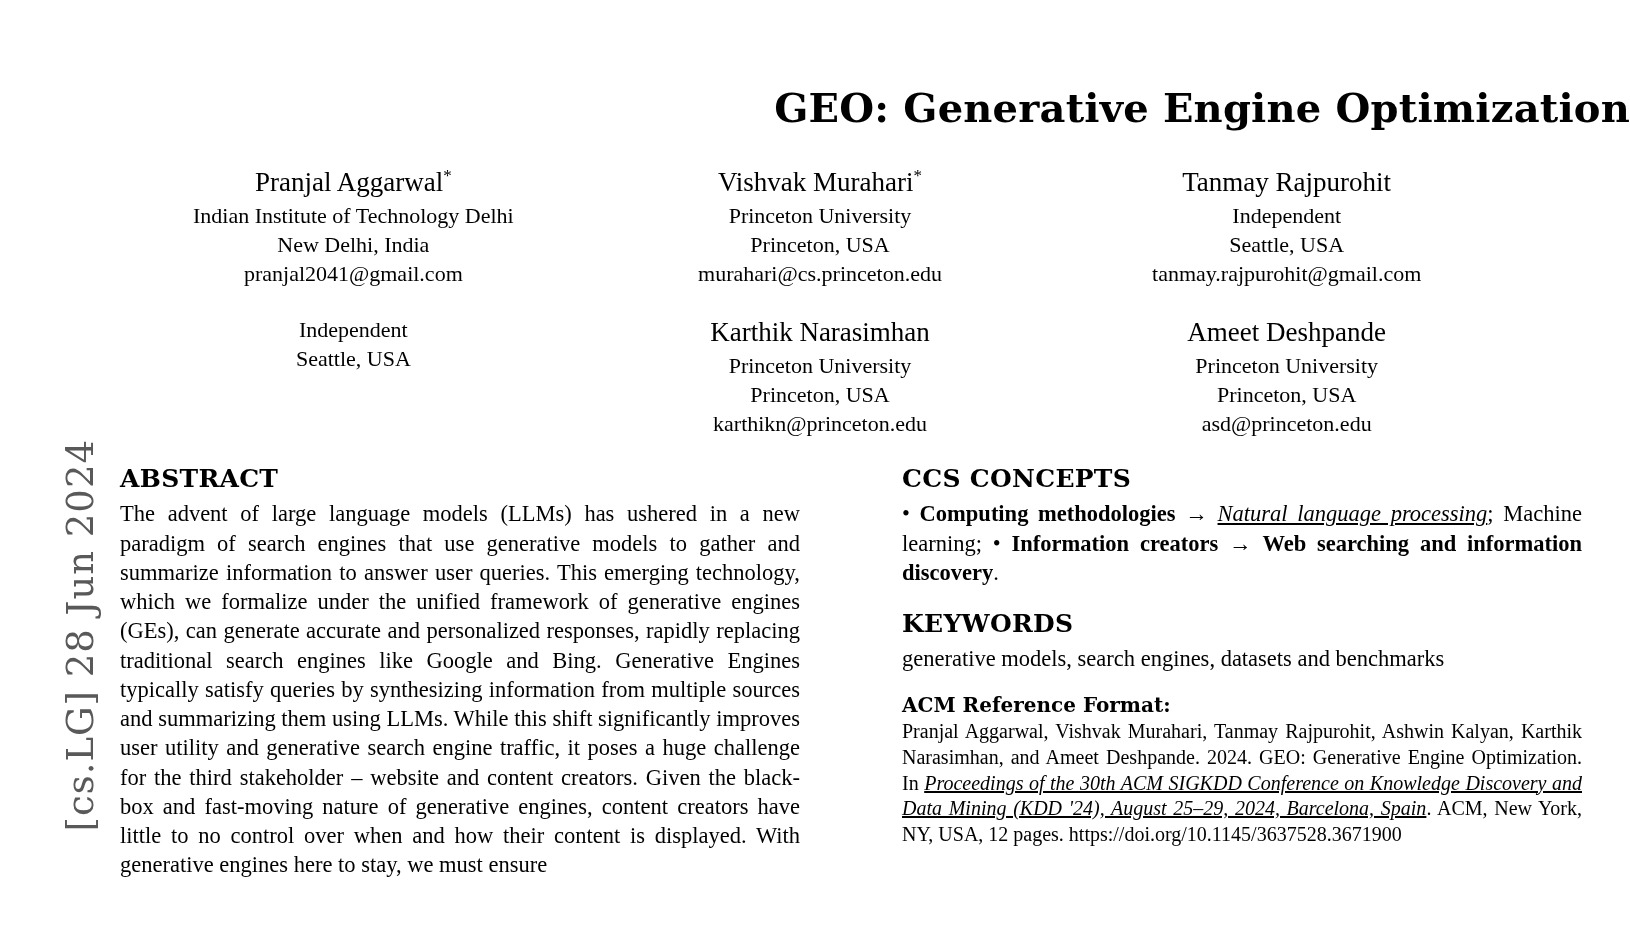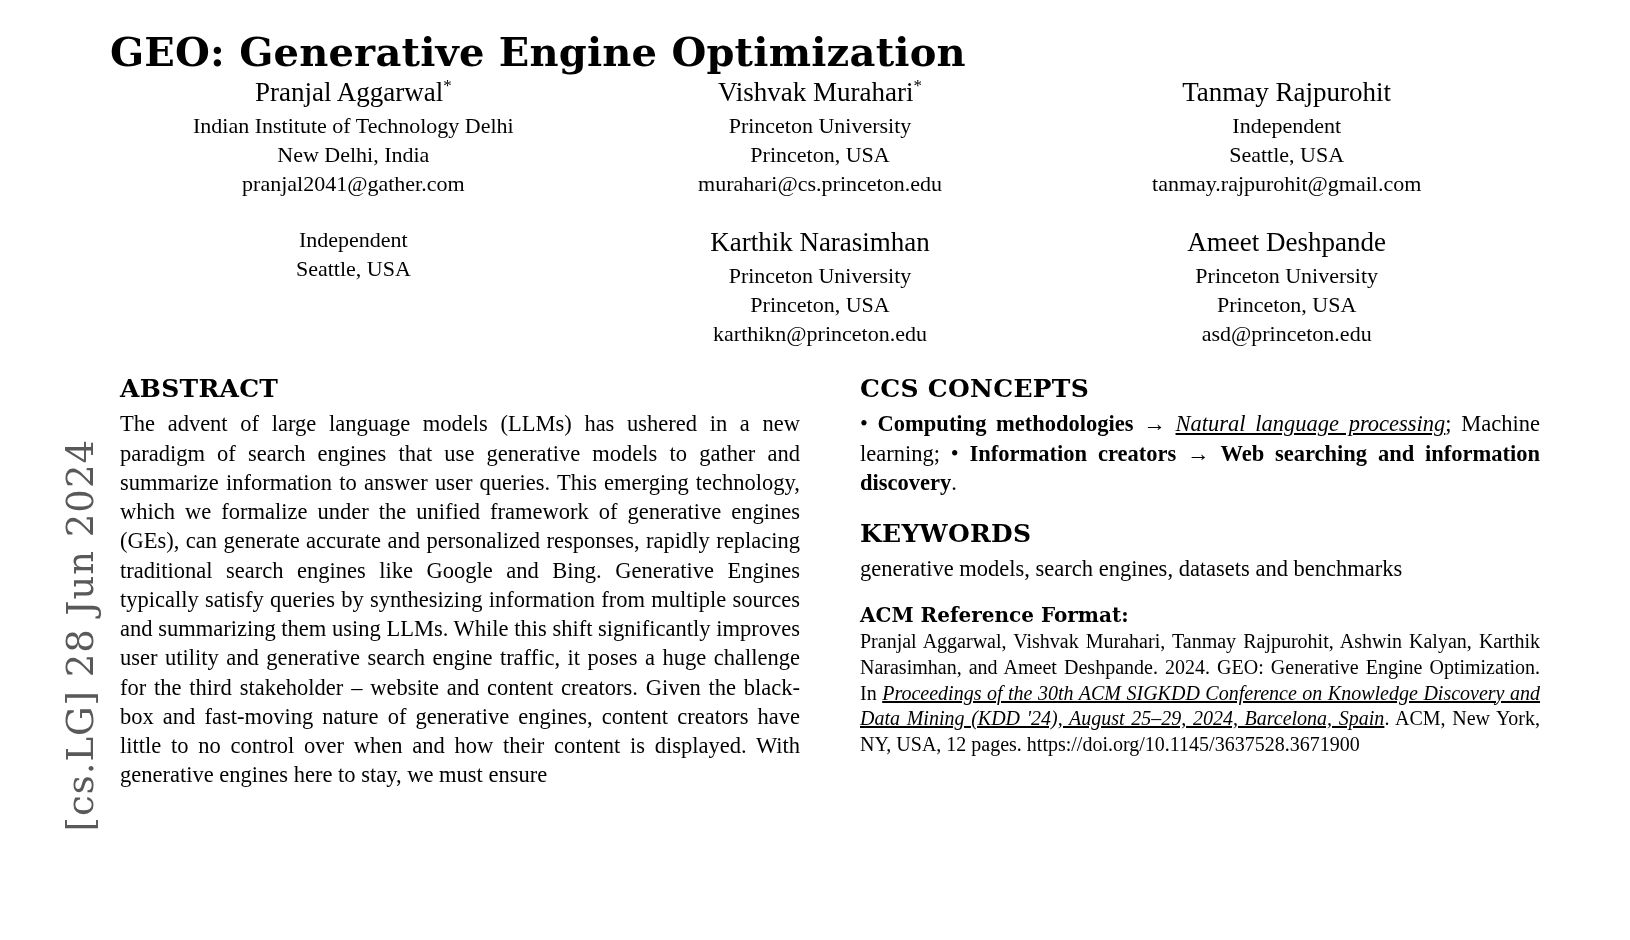--- a/index.html
+++ b/index.html
@@ -41,29 +41,30 @@
 
   .page {
     position: absolute;
     left: 110px;
     top: 0;
     width: 1520px;
     height: 940px;
   }
 
   .title {
-    text-align: left;
+    text-align: right;
     font-family: "DejaVu Serif", serif;
     font-weight: bold;
     font-size: 40px;
-    margin-top: 28px;
+    margin-top: 84px;
     letter-spacing: 0.2px;
   }
 
   .authors {
+    margin-top: 34px;
     width: 1400px;
     margin-left: 10px;
   }
   .author-row {
     display: flex;
     width: 100%;
   }
   .author-row + .author-row {
     margin-top: 26px;
   }
@@ -80,20 +81,21 @@
     vertical-align: super;
   }
   .author .aff, .author .loc, .author .email {
     font-size: 22px;
   }
 
   .columns {
     display: flex;
     margin-top: 26px;
     padding-left: 10px;
+    gap: 42px;
   }
   .col-left {
     width: 680px;
     padding-right: 0px;
   }
   .col-right {
     width: 680px;
     margin-left: 60px;
   }
 
@@ -154,21 +156,21 @@
 <div class="page">
 
   <div class="title">GEO: Generative Engine Optimization</div>
 
   <div class="authors">
     <div class="author-row">
       <div class="author">
         <div class="name"><span>Pranjal Aggarwal</span><sup>*</sup></div>
         <div class="aff">Indian Institute of Technology Delhi</div>
         <div class="loc">New Delhi, India</div>
-        <div class="email">pranjal2041@gather.com</div>
+        <div class="email">pranjal2041@gmail.com</div>
       </div>
       <div class="author">
         <div class="name"><span>Vishvak Murahari</span><sup>*</sup></div>
         <div class="aff">Princeton University</div>
         <div class="loc">Princeton, USA</div>
         <div class="email">murahari@cs.princeton.edu</div>
       </div>
       <div class="author">
         <div class="name"><span>Tanmay Rajpurohit</span><sup></sup></div>
         <div class="aff">Independent</div>

